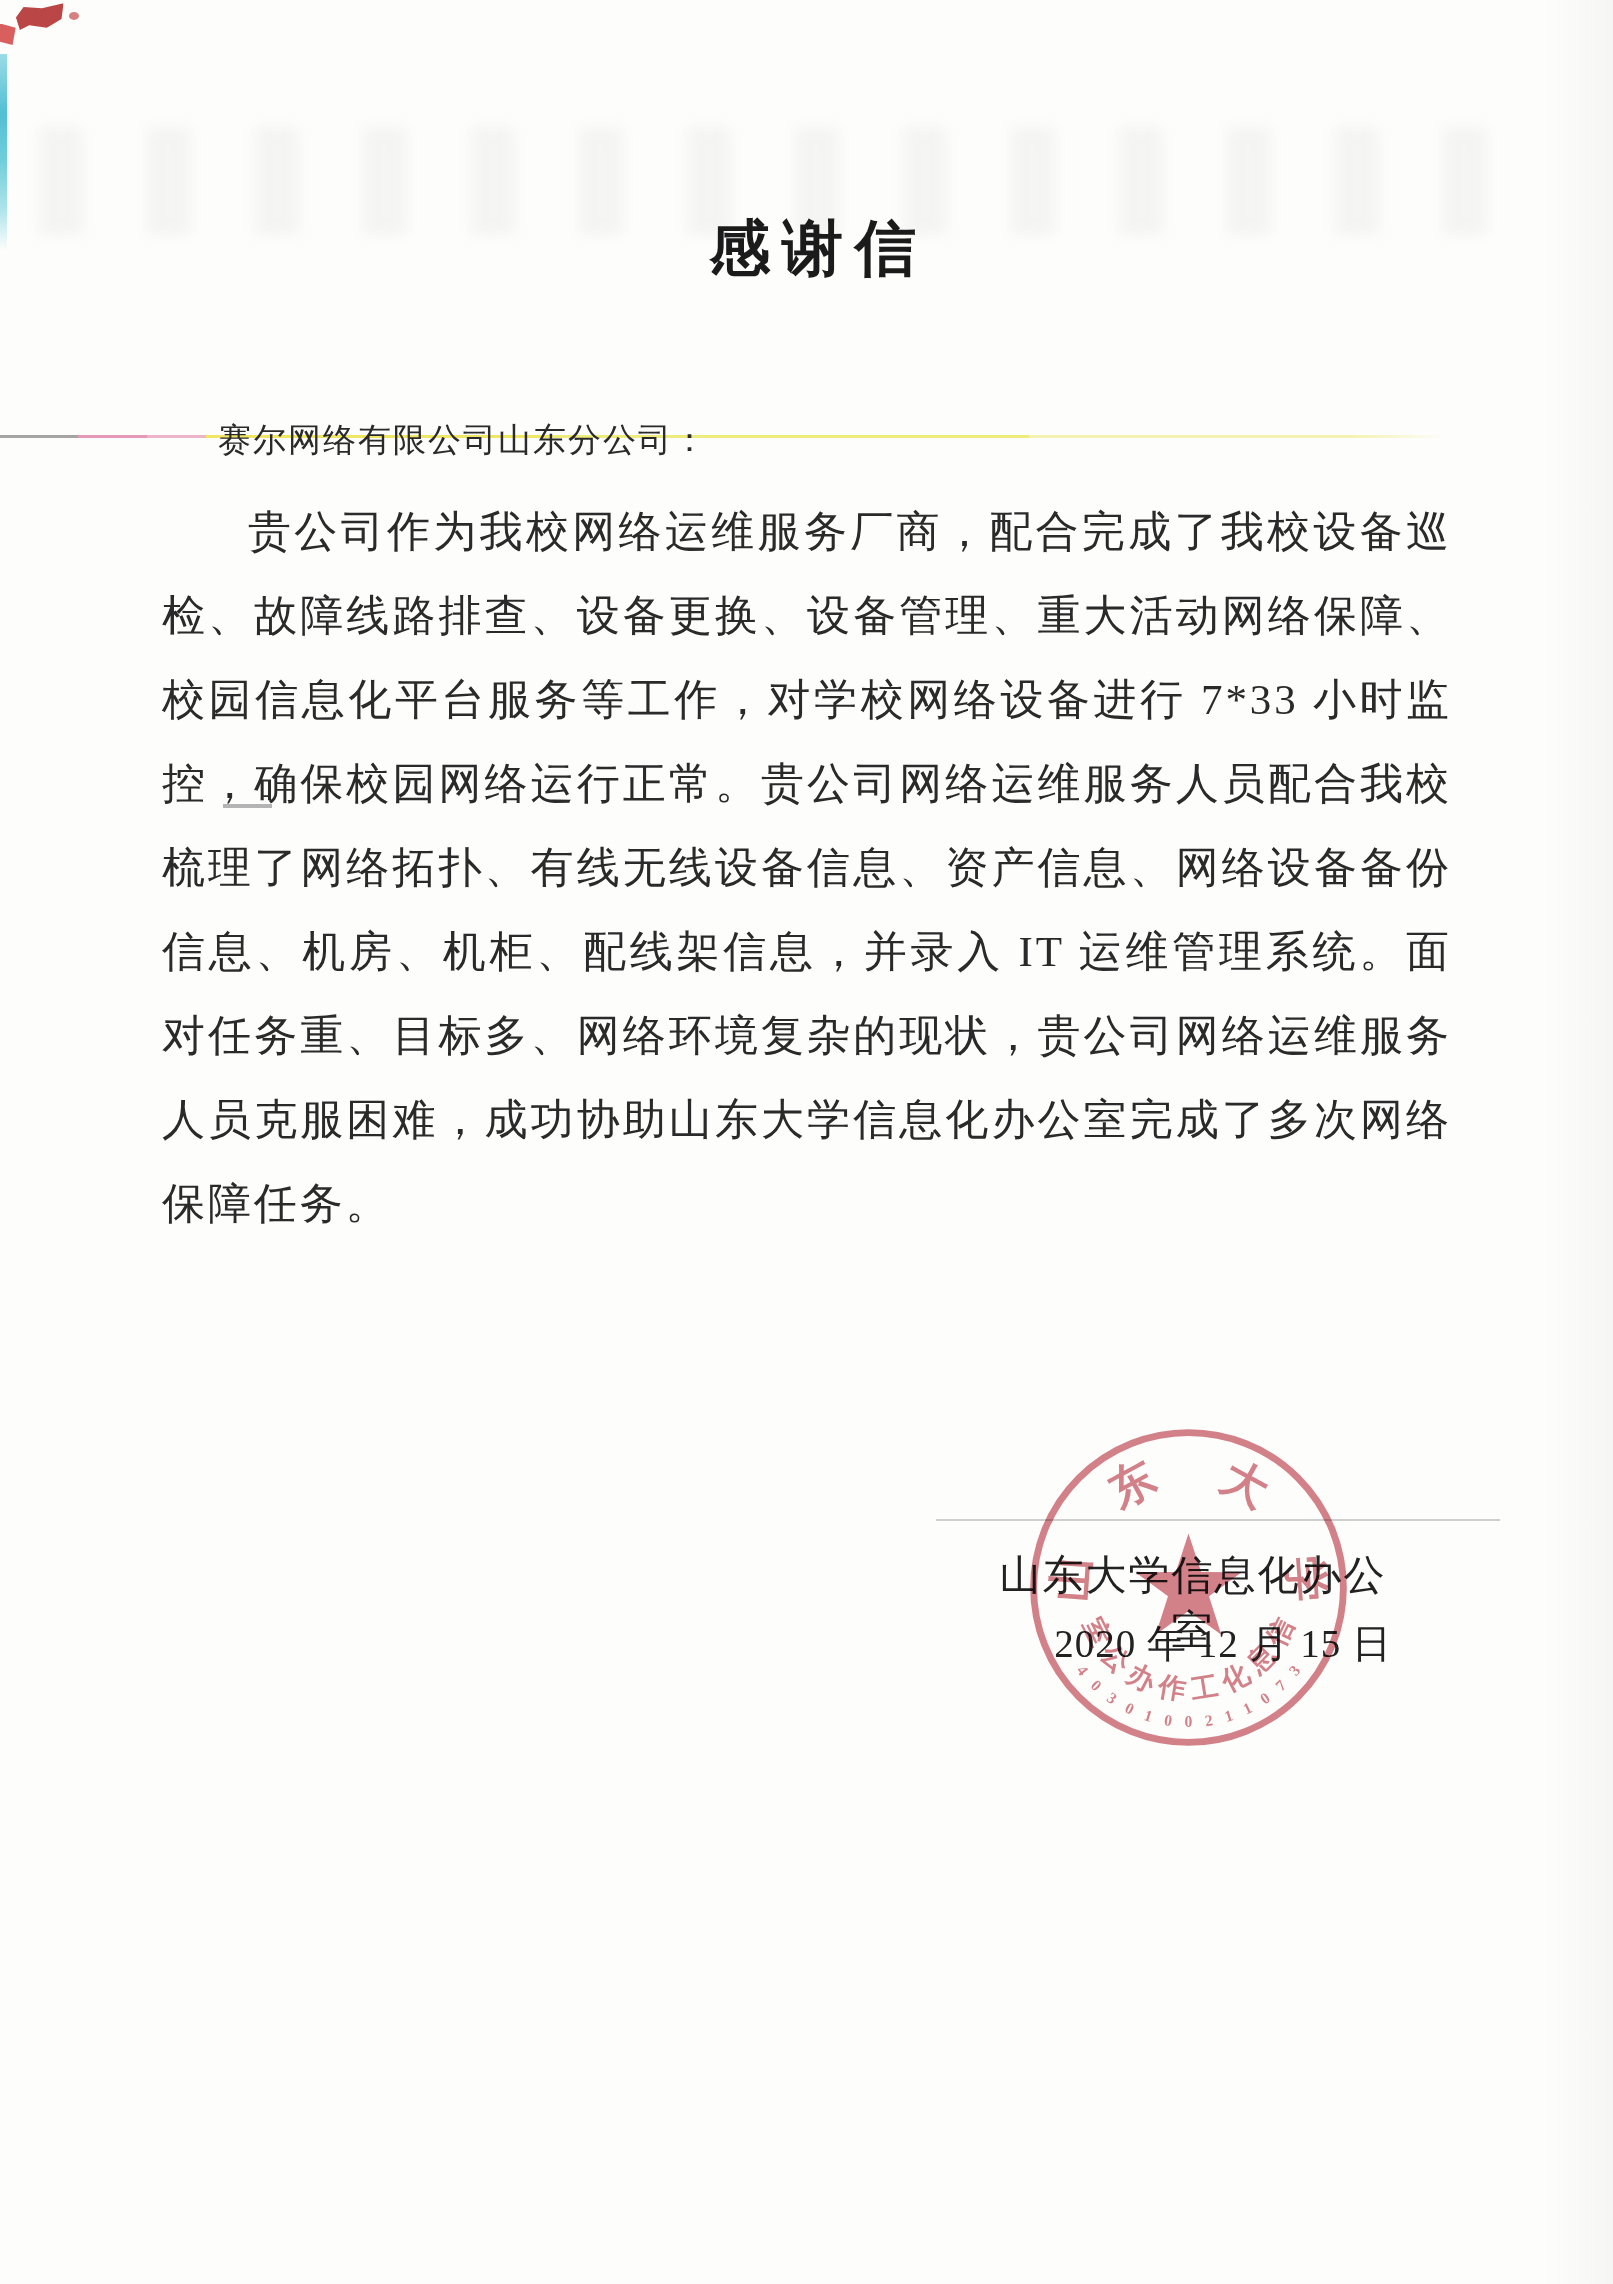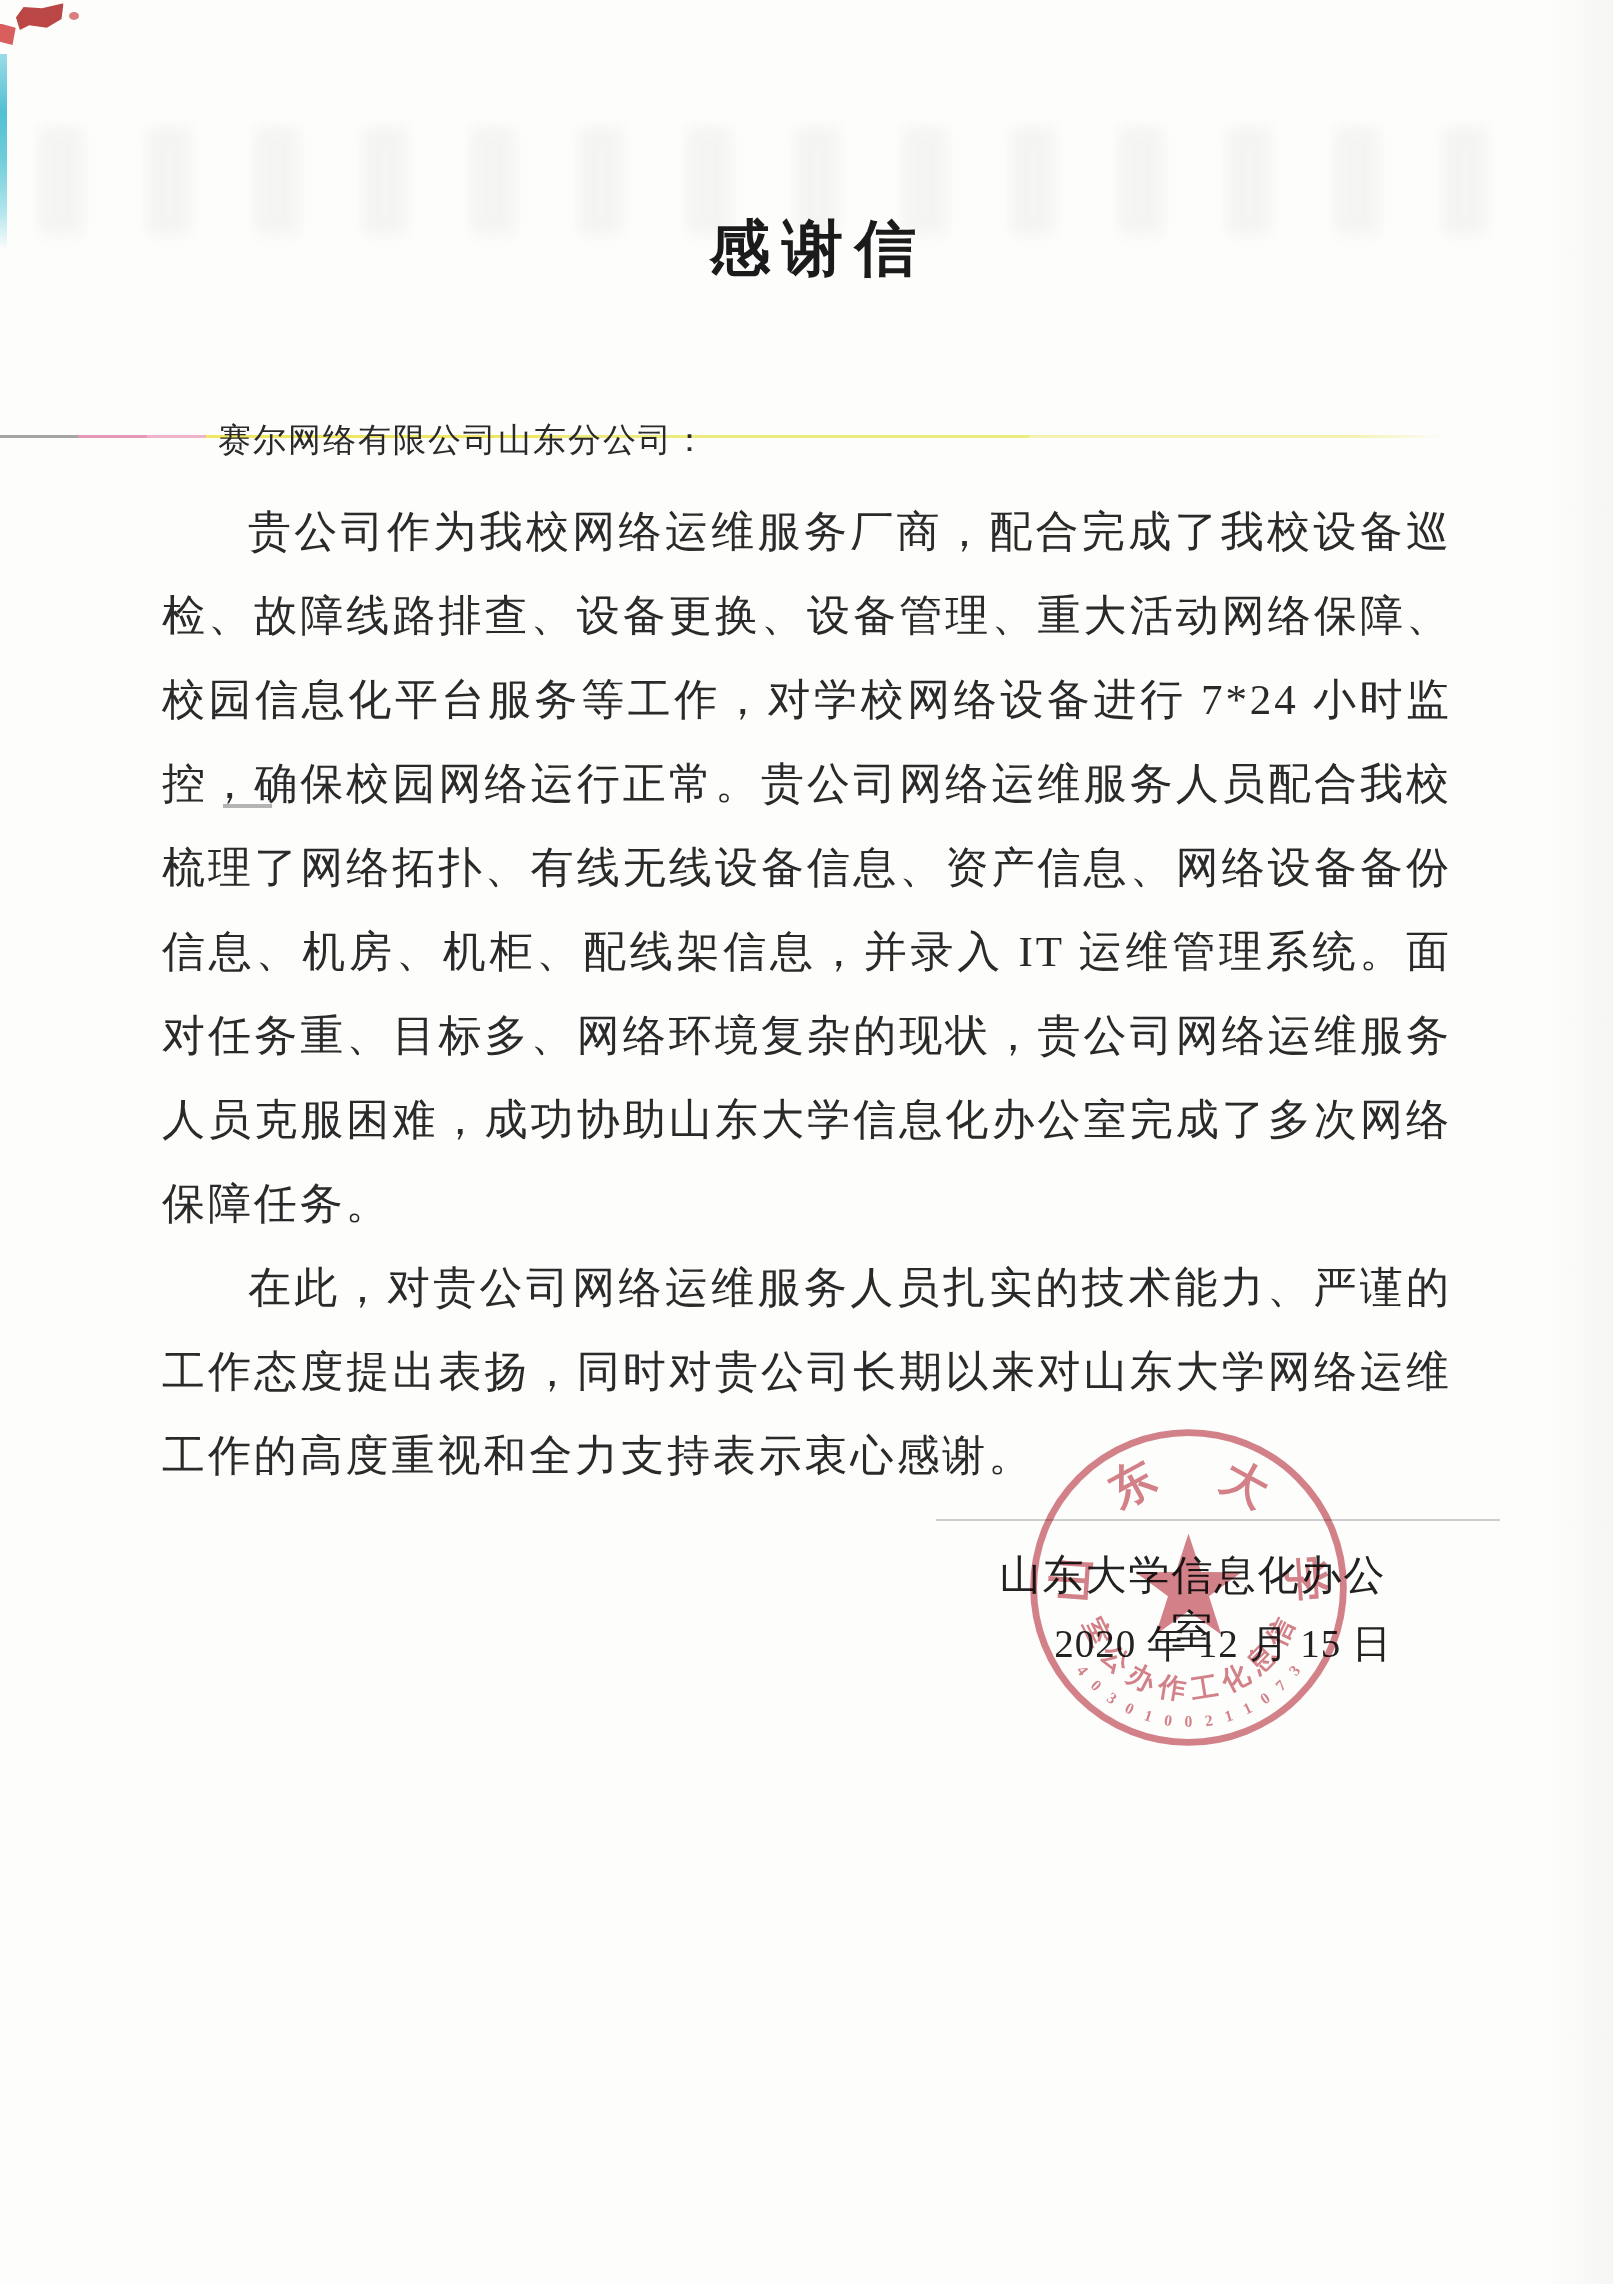--- a/index.html
+++ b/index.html
@@ -80,22 +80,21 @@
   <div class="artifact cyan-strip"></div>
   <div class="artifact scan-line"></div>
   <div class="artifact gray-dash"></div>
   <div class="artifact sig-line"></div>
 
   <div class="letter-title">感谢信</div>
 
   <div class="salutation">赛尔网络有限公司山东分公司：</div>
 
   <div class="body-text">
-    <p>贵公司作为我校网络运维服务厂商，配合完成了我校设备巡检、故障线路排查、设备更换、设备管理、重大活动网络保障、校园信息化平台服务等工作，对学校网络设备进行 7*24 小时监控，确保校园网络运行正常。贵公司网络运维服务人员配合我校梳理了网络拓扑、有线无线设备信息、资产信息、网络设备备份信息、机房、机柜、配线架信息，并录入 IT 运维管理系统。面对任务重、目标多、网络环境复杂的现状，贵公司网络运维服务人员克服困难，成功协助山东大学信息化办公室完成了多次网络保障任务。</p>
-    <p>在此，对贵公司网络运维服务人员扎实的技术能力、严谨的工作态度提出表扬，同时对贵公司长期以来对山东大学网络运维工作的高度重视和全力支持表示衷心感谢。</p>
+    <p>贵公司作为我校网络运维服务厂商，配合完成了我校设备巡检、故障线路排查、设备更换、设备管理、重大活动网络保障、校园信息化平台服务等工作，对学校网络设备进行 7*33 小时监控，确保校园网络运行正常。贵公司网络运维服务人员配合我校梳理了网络拓扑、有线无线设备信息、资产信息、网络设备备份信息、机房、机柜、配线架信息，并录入 IT 运维管理系统。面对任务重、目标多、网络环境复杂的现状，贵公司网络运维服务人员克服困难，成功协助山东大学信息化办公室完成了多次网络保障任务。</p>
   </div>
 
   <div class="signature">山东大学信息化办公室</div>
   <div class="letter-date">2020 年 12 月 15 日</div>
 
   <svg class="seal" viewBox="0 0 356 356" xmlns="http://www.w3.org/2000/svg">
     <circle cx="178" cy="178" r="158" fill="none" stroke-width="7" stroke="#c4525c"></circle>
     <polygon points="178,123 190.9,162.2 232.2,162.4 198.9,186.8 211.5,226.1 178,202 144.5,226.1 157.1,186.8 123.8,162.4 165.1,162.2" fill="#c4525c"></polygon>
     <g id="seal-top-arc">
         <text x="178" y="58" transform="rotate(-86 178 178)" text-anchor="middle" dominant-baseline="central" font-size="46" fill="#c4525c">山</text>

